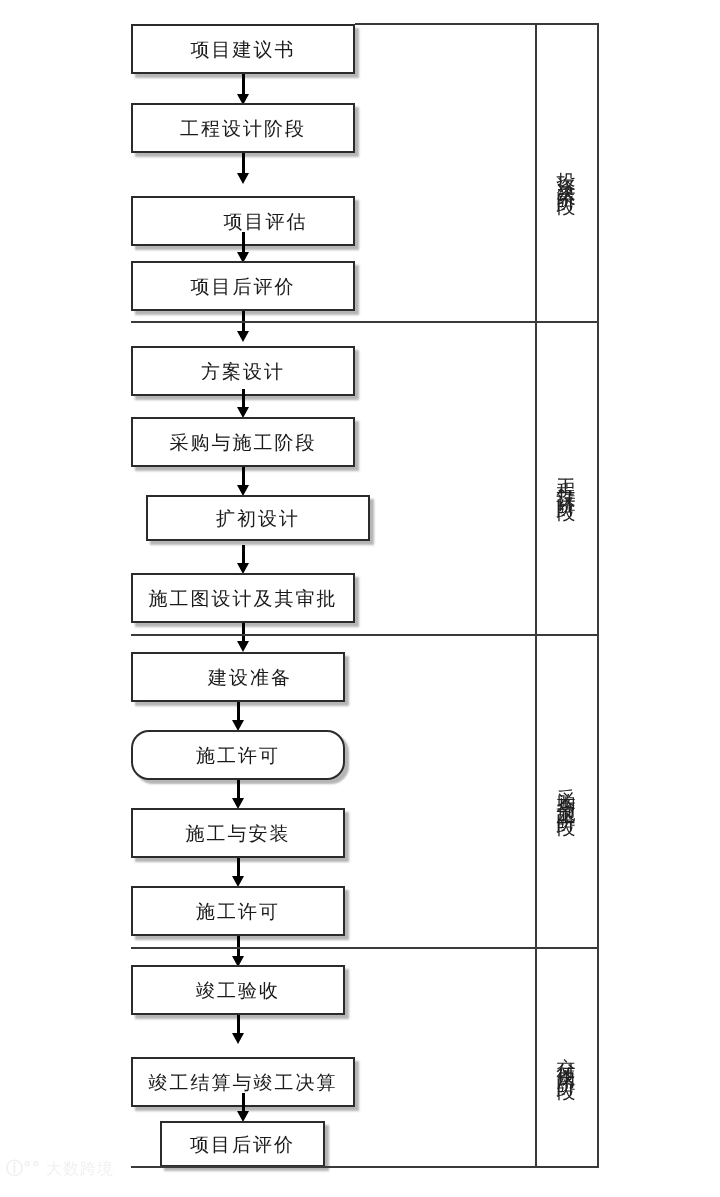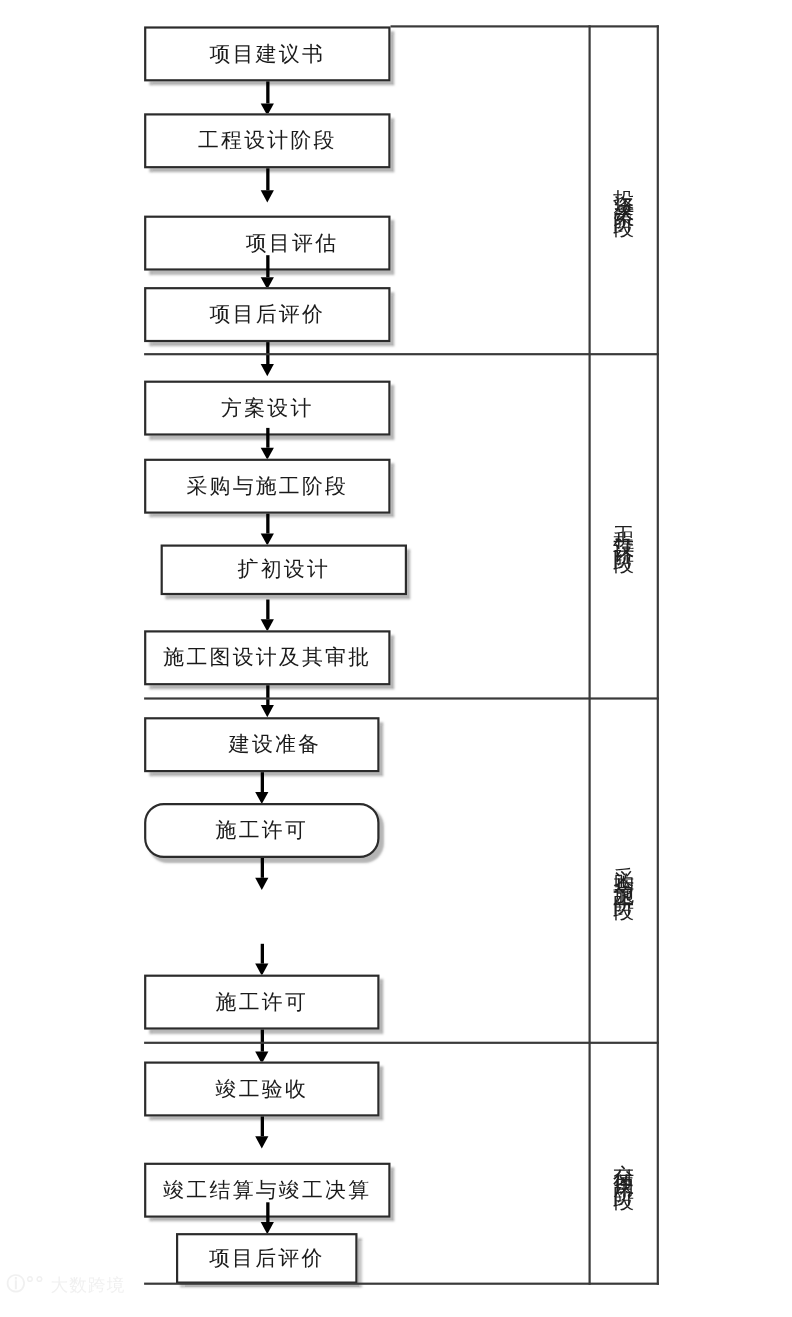--- a/index.html
+++ b/index.html
@@ -152,20 +152,23 @@
   </div>
 
   <div class="node" style="left:131px;top:730px;width:214px;height:50px;border-radius:18px;">
     <span class="lbl">施工许可</span>
   </div>
   <div class="arrow" style="left:237px;top:780px;">
     <div class="shaft" style="height:18px;"></div>
     <div class="head" style="top:18px;"></div>
   </div>
 
+  <div class="node" style="left:131px;top:808px;width:214px;height:50px;">
+    <span class="lbl">施工与安装</span>
+  </div>
   <div class="arrow" style="left:237px;top:858px;">
     <div class="shaft" style="height:18px;"></div>
     <div class="head" style="top:18px;"></div>
   </div>
 
   <div class="node" style="left:131px;top:886px;width:214px;height:50px;">
     <span class="lbl">施工许可</span>
   </div>
   <div class="arrow" style="left:237px;top:936px;">
     <div class="shaft" style="height:20px;"></div>

